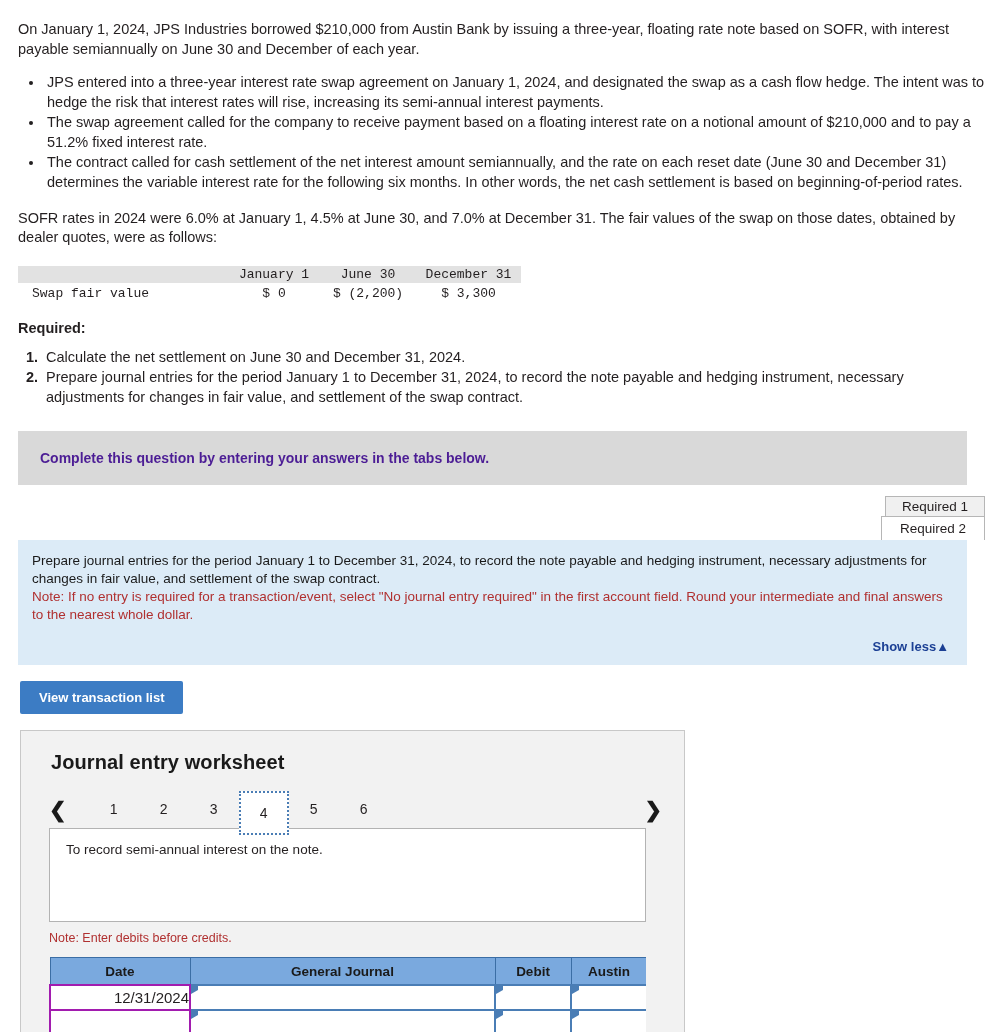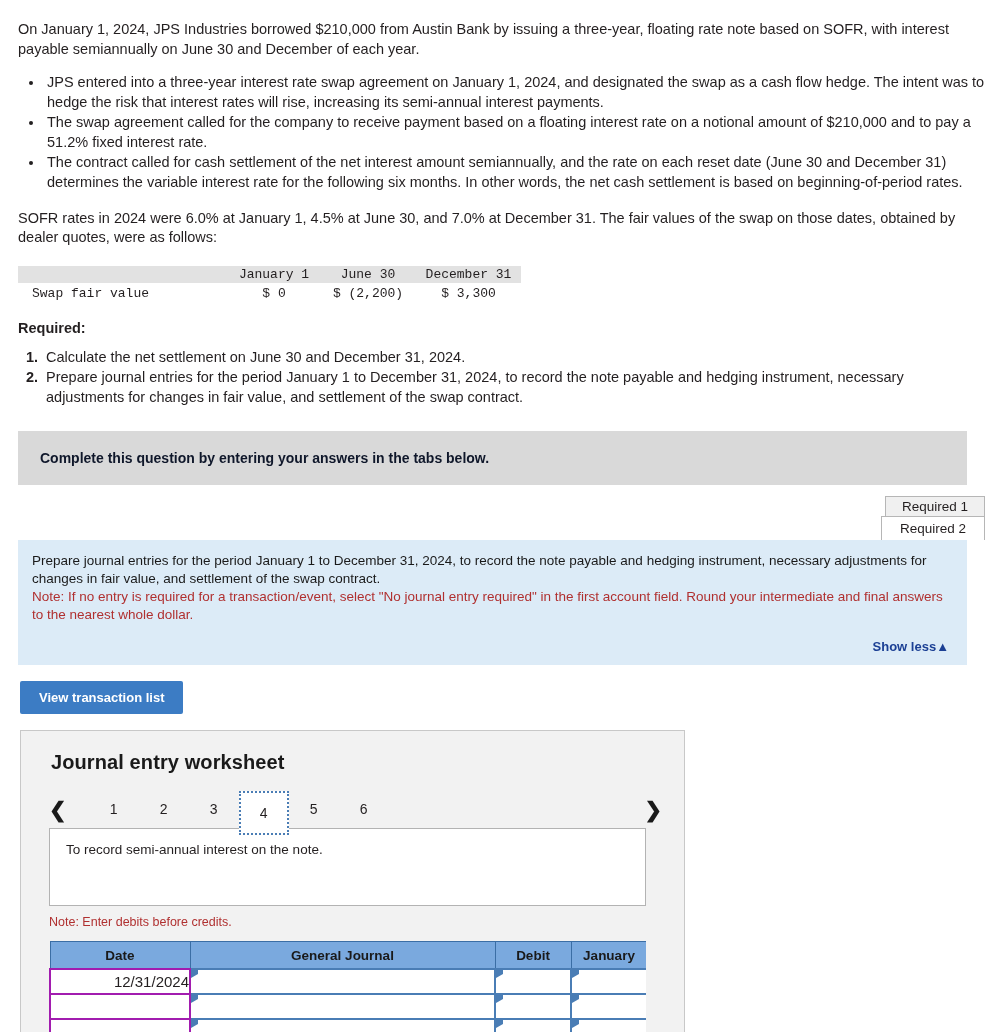--- a/index.html
+++ b/index.html
@@ -73,21 +73,21 @@
   
   .complete-bar {
     margin: 24px 18px 0 18px;
     background: #d9d9d9;
     height: 54px;
     display: flex;
     align-items: center;
     padding-left: 22px;
     font-weight: bold;
     font-size: 14px;
-    color: #0f172a;
+    color: #4c1d95;
   }
 
   
   .tabs-row {
     margin: 11px 0 0 18px;
     display: flex;
     align-items: flex-end;
     height: 44px;
     position: relative;
     flex-direction: column;
@@ -206,21 +206,21 @@
     line-height: 40px;
     margin-bottom: -8px;
     position: relative;
     z-index: 2;
   }
 
   
   .descbox {
     margin: 0 0 0 28px;
     width: 597px;
-    height: 78px;
+    height: 94px;
     background: #ffffff;
     border: 1px solid #b3b3b3;
     box-sizing: border-box;
     padding: 13px 0 0 16px;
     font-size: 13.5px;
     color: #231f20;
     position: relative;
     z-index: 1;
   }
   .note-debits {
@@ -376,21 +376,21 @@
           <col class="c-date">
             <col class="c-gj">
             <col class="c-deb">
             <col class="c-cre">
         </colgroup>
         <thead>
           <tr>
             <th>Date</th>
             <th>General Journal</th>
             <th>Debit</th>
-            <th>January</th>
+            <th>Austin</th>
           </tr>
         </thead>
         <tbody>
           <tr>
             <td class="cell-date">12/31/2024</td>
             <td class="cell-input"></td>
             <td class="cell-input"></td>
             <td class="cell-input"></td>
           </tr>
           <tr>

